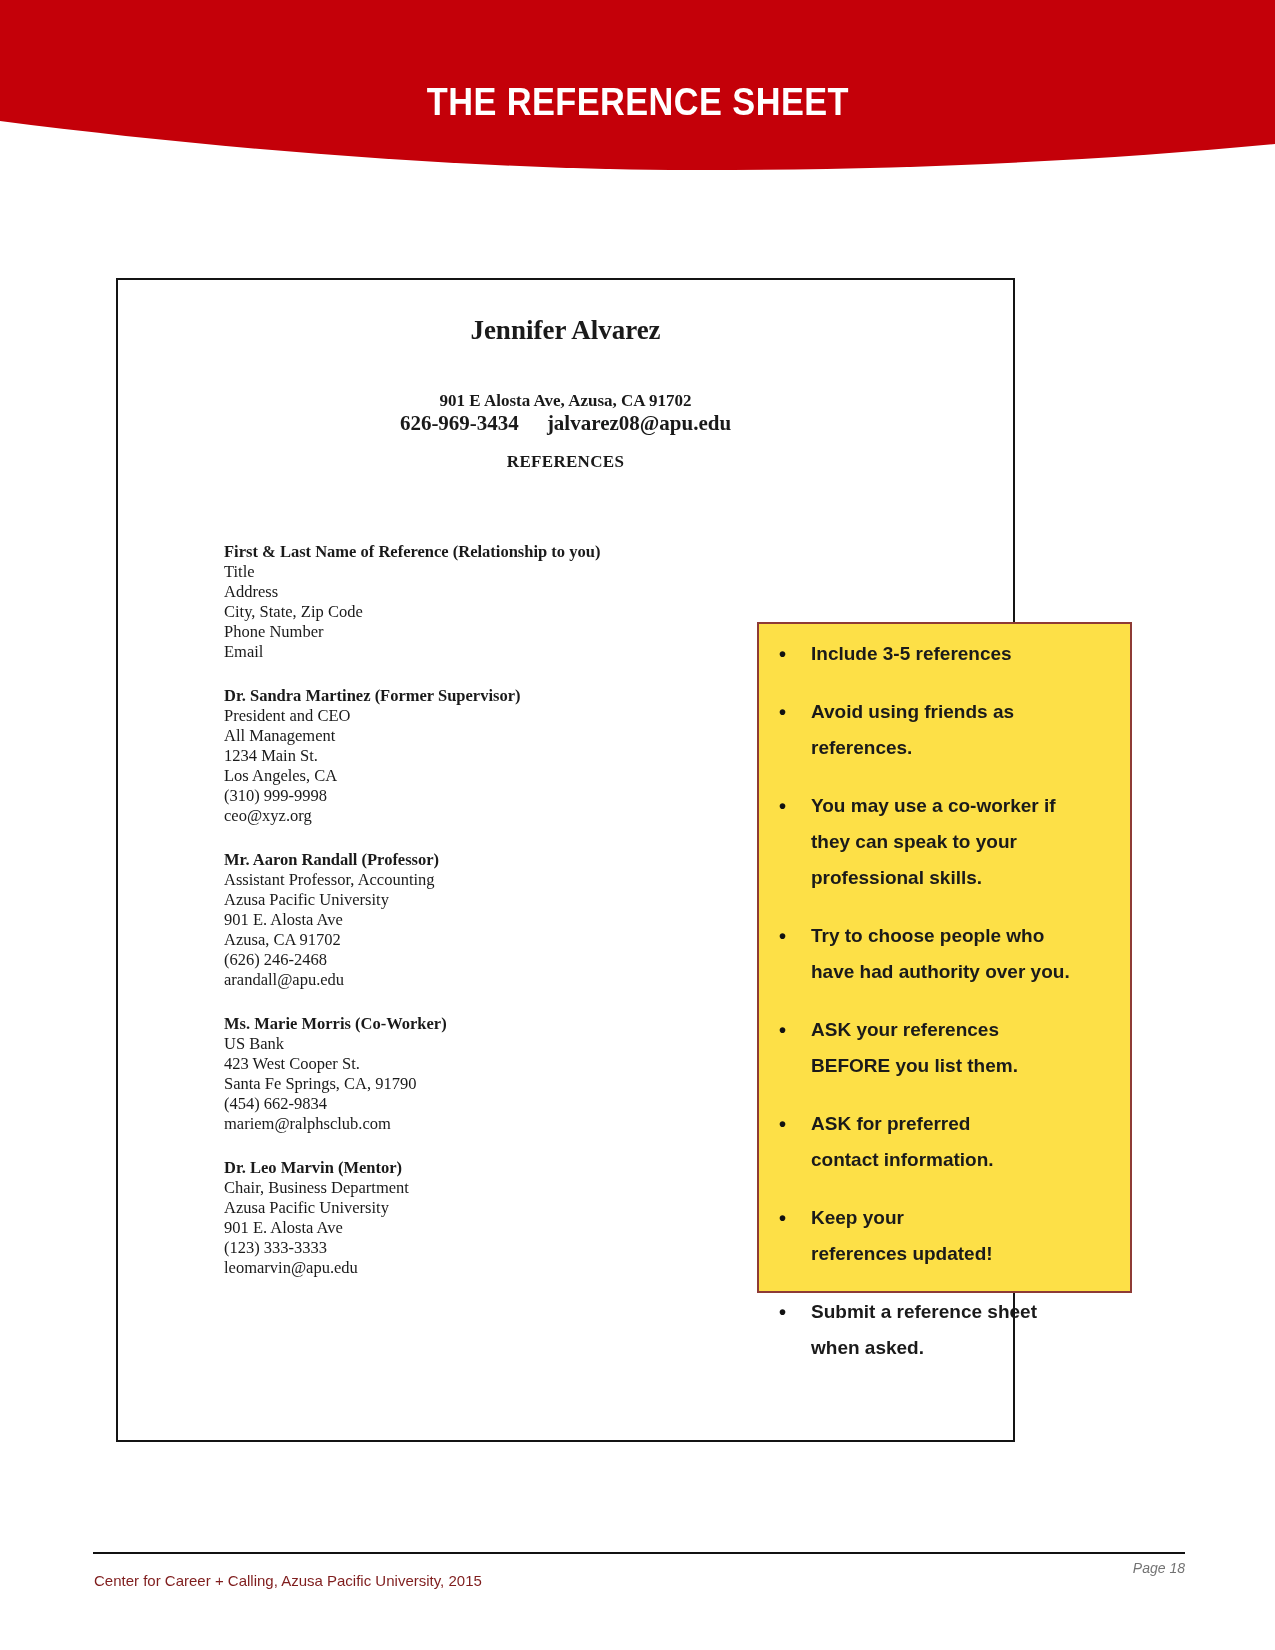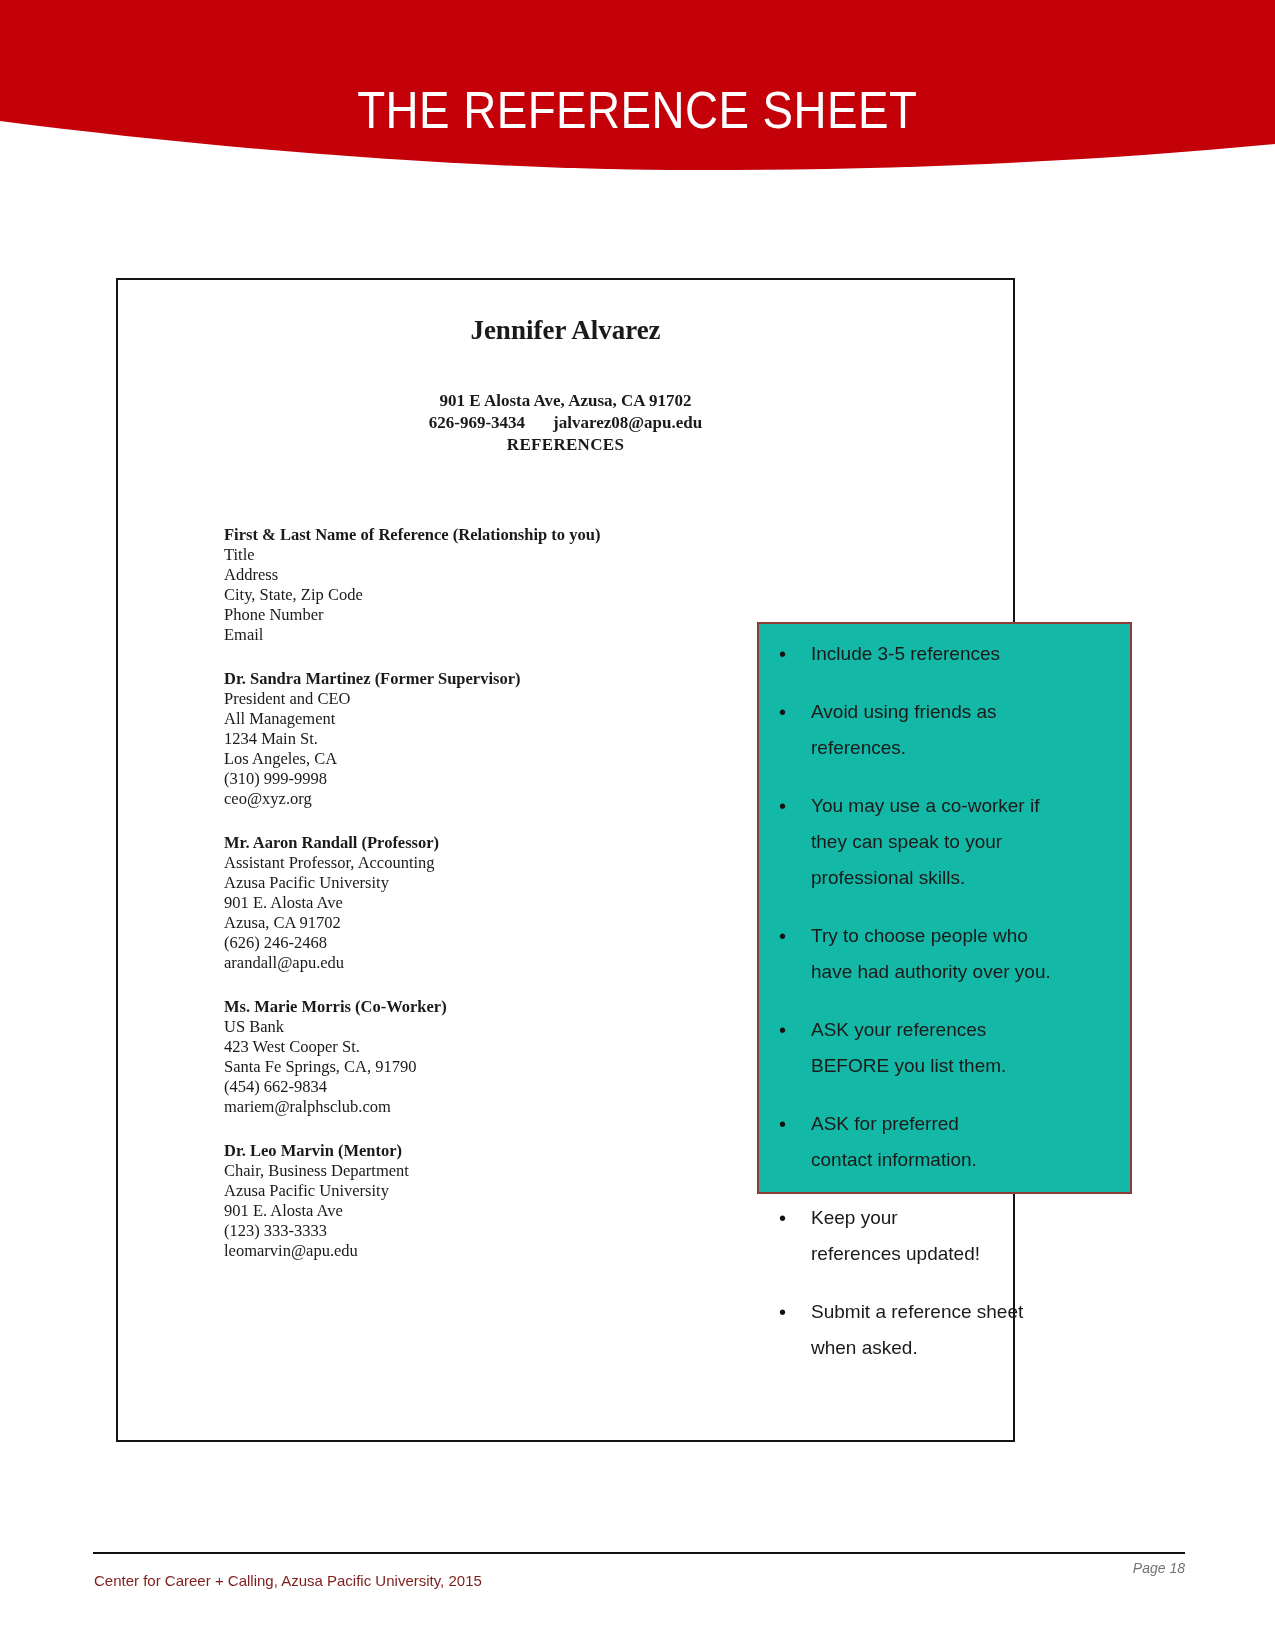--- a/index.html
+++ b/index.html
@@ -12,53 +12,54 @@
     overflow: hidden;
   }
 
   
   .banner { position: absolute; top: 0; left: 0; width: 1275px; height: 185px; }
   .banner svg { display: block; }
   .banner-title {
     position: absolute; top: 80px; left: 0; width: 100%;
     text-align: center;
     font-family: "Liberation Sans", sans-serif;
-    font-size: 52px; font-weight: normal; letter-spacing: 0.5px;
+    font-size: 39px; font-weight: bold; letter-spacing: 0.5px;
     color: #ffffff;
   }
   .banner-title .condense { display: inline-block; transform: scaleX(0.88); transform-origin: center; }
 
   
   .doc-box {
     position: absolute; left: 116px; top: 278px;
     width: 899px; height: 1164px;
     border: 2px solid #141414;
     box-sizing: border-box;
     background: #ffffff;
     font-family: "Liberation Serif", serif;
   }
   .doc-head { text-align: center; padding-top: 34px; }
   .doc-name { font-size: 27px; font-weight: bold; line-height: 32px; }
   .doc-address { font-size: 17px; font-weight: bold; line-height: 22px; margin-top: 44px; }
-  .doc-contact { display: flex; justify-content: center; gap: 28px; font-size: 17px; font-weight: bold; line-height: 22px; }
-  .doc-section-heading { text-align: center; font-size: 17px; font-weight: bold; line-height: 22px; letter-spacing: 0.3px; }
+  .doc-contact { display: flex; justify-content: center; gap: 28px; font-size: 21px; font-weight: bold; line-height: 22px; }
+  .doc-section-heading { margin-top: 17px; text-align: center; font-size: 17px; font-weight: bold; line-height: 22px; letter-spacing: 0.3px; }
 
   .entries { margin: 69px 0 0 106px; }
   .entry { font-size: 16.5px; }
   .entry + .entry { margin-top: 20px; }
   .entry-name { font-weight: bold; line-height: 20px; margin-top: 24px; }
   .entry-line { line-height: 20px; }
 
   
   .tips-box {
     position: absolute; left: 757px; top: 622px;
-    width: 375px; height: 572px;
+    width: 375px; height: 671px;
     box-sizing: border-box;
-    background: #14b8a6;
+    background: #fde047;
     border: 2px solid #8e3b35;
+    font-weight: bold;
   }
   .tips-list { list-style: none; margin: 0; padding: 12px 6px 0 0; }
   .tip-item {
     position: relative;
     padding-left: 52px;
     margin-bottom: 22px;
     font-size: 19px;
     line-height: 36px;
     color: #1a1a1a;
   }

